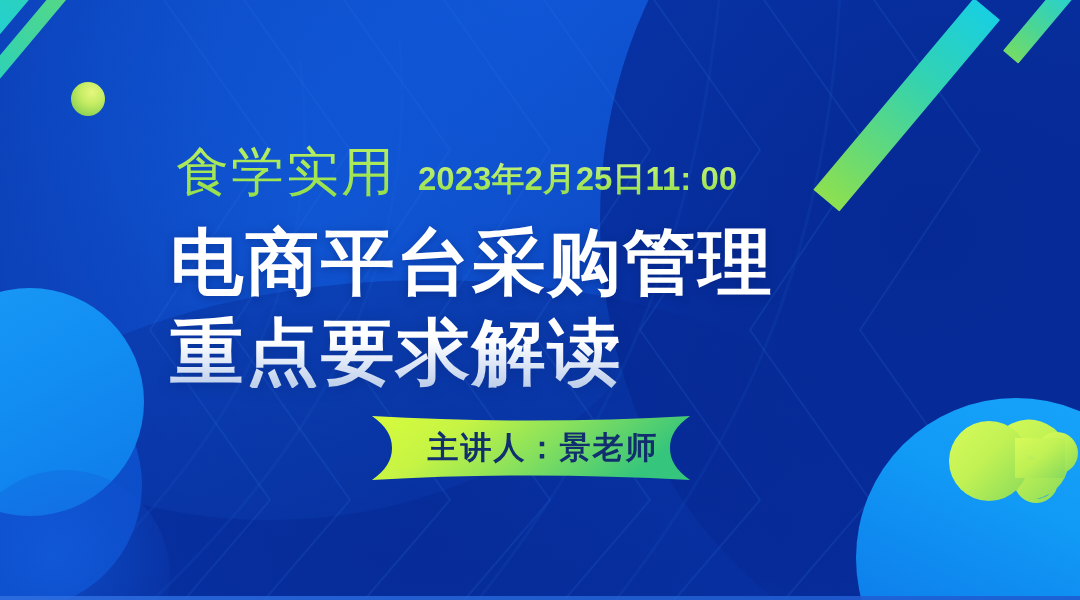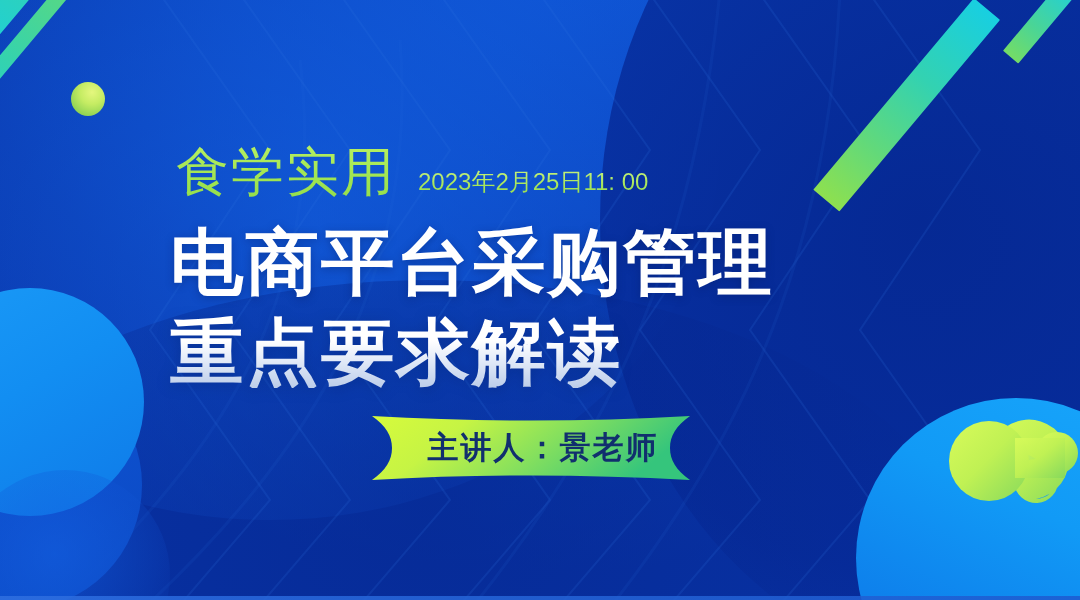--- a/index.html
+++ b/index.html
@@ -157,22 +157,22 @@
     line-height: 1;
     letter-spacing: 2px;
     font-weight: 400;
     background: linear-gradient(180deg, #b6ef62 0%, #a3e653 55%, #95df4c 100%);
     -webkit-background-clip: text;
     background-clip: text;
     color: transparent;
   }
   .datetime {
     font-family: "Liberation Sans", "DejaVu Sans", sans-serif;
-    font-size: 24px;
-    font-weight: 400;
+    font-size: 33px;
+    font-weight: 700;
     line-height: 1;
     letter-spacing: 0px;
     background: linear-gradient(180deg, #c4f17c 0%, #a9e75c 60%, #9ade52 100%);
     -webkit-background-clip: text;
     background-clip: text;
     color: transparent;
   }
 
   .title-1, .title-2 {
     position: absolute;

